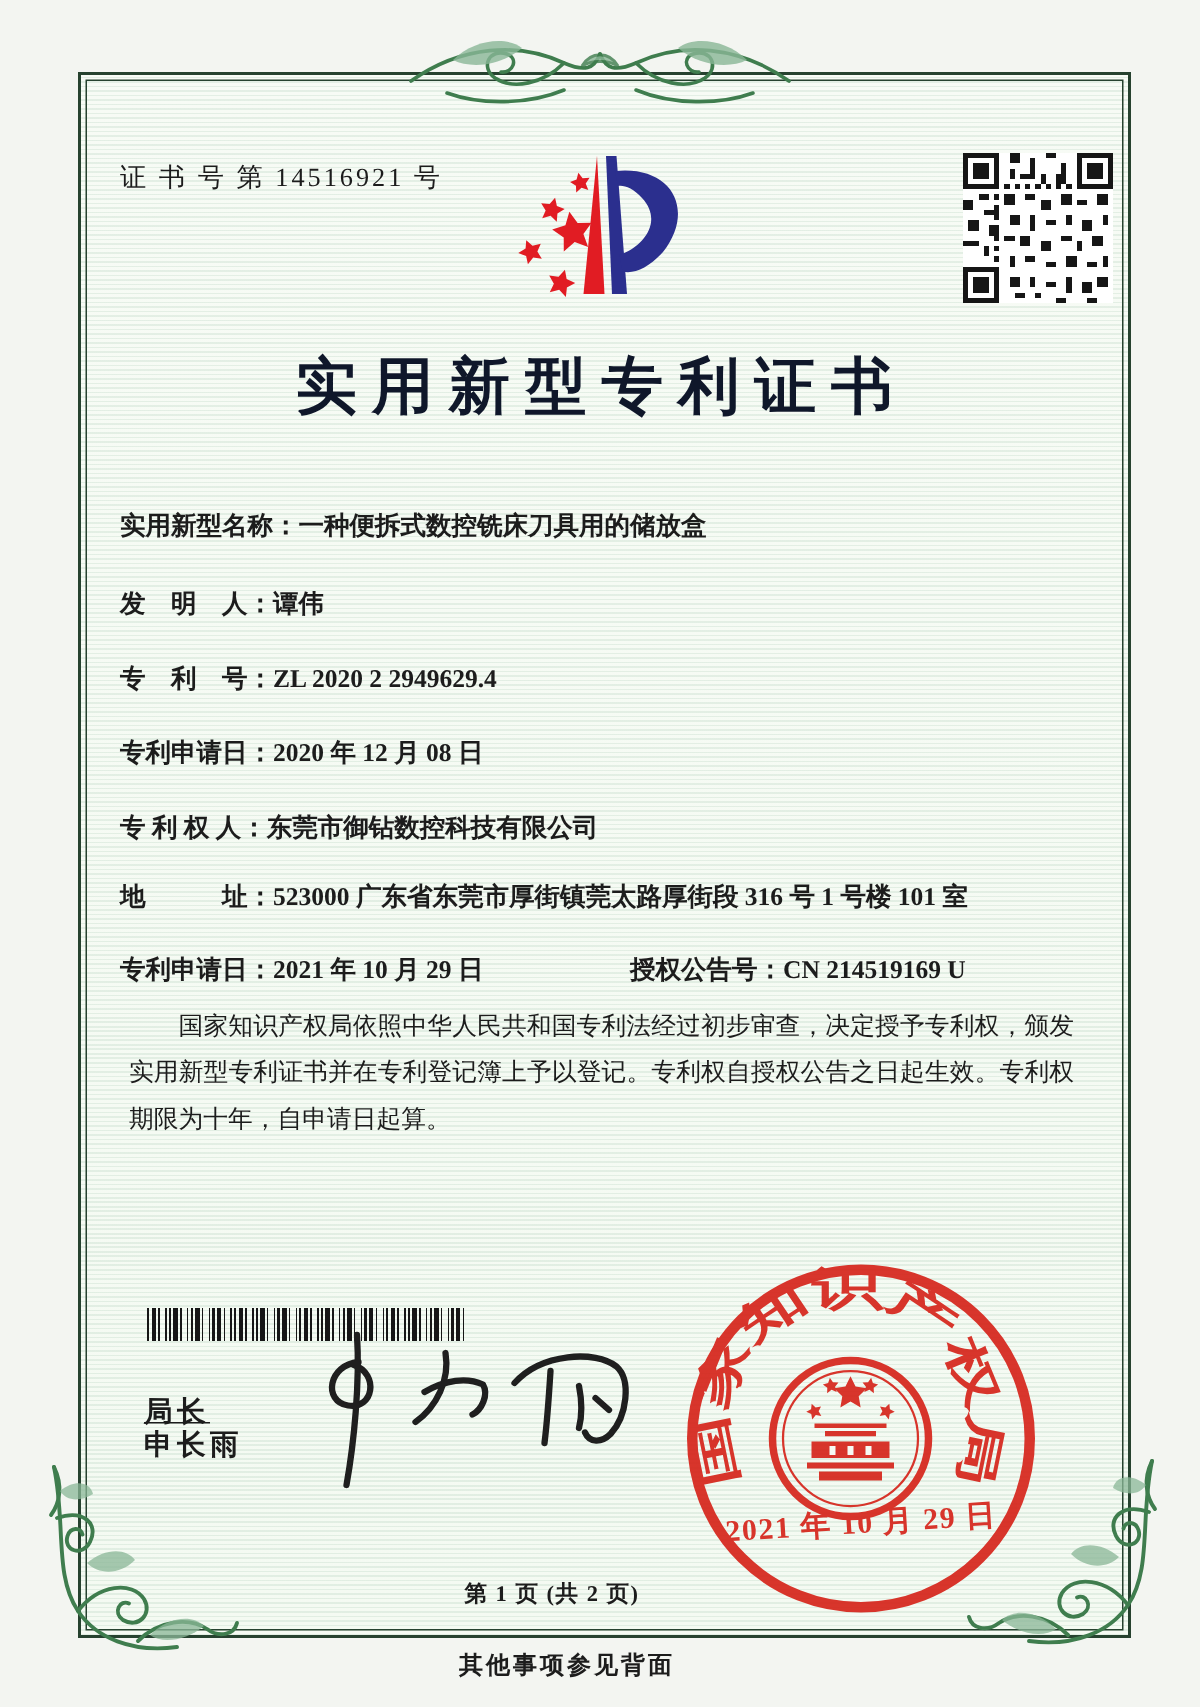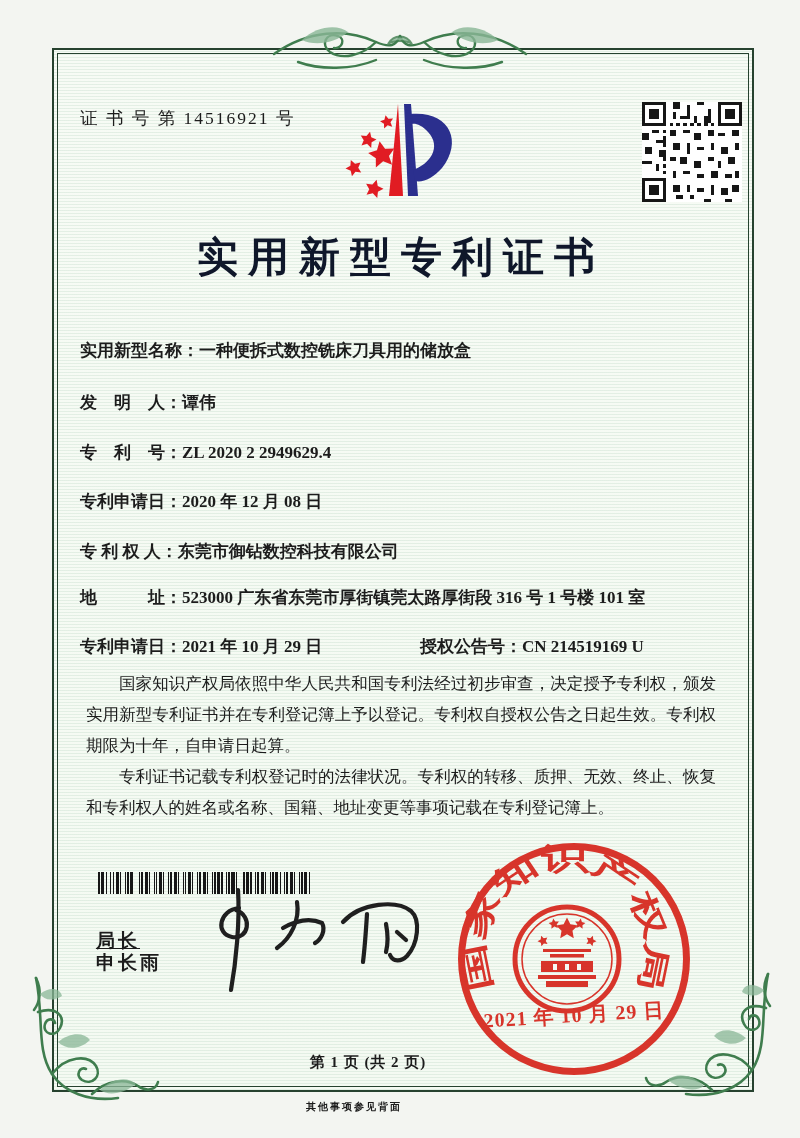--- a/index.html
+++ b/index.html
@@ -76,21 +76,21 @@
   .seal-date{
     position:absolute;left:-14px;top:152px;width:246px;text-align:center;
     color:#d6271d;font-size:20px;font-weight:700;letter-spacing:1px;
     transform:rotate(-3.5deg);white-space:nowrap;
   }
 
   .page-indicator{
     left:52px;top:1053px;width:632px;text-align:center;
     font-size:15px;font-weight:600;letter-spacing:1px;
   }
-  .back-note{left:306px;top:1100px;font-size:10px;font-weight:600;letter-spacing:2px;}
+  .back-note{left:306px;top:1100px;font-size:16px;font-weight:600;letter-spacing:2px;}
 
   .orn-top{left:268px;top:10px;width:264px;height:80px;}
   .orn-bl{left:22px;top:972px;width:140px;height:152px;}
   .orn-br{left:642px;top:965px;width:140px;height:158px;transform:scaleX(-1);}
 </style>
 </head>
 <body>
 
 <div class="page">
 
@@ -204,21 +204,20 @@
   <div class="abs field-row" style="top:634px;position:absolute">
     <span class="lbl">专利申请日：</span>
     <span class="val">2021 年 10 月 29 日</span>
     <span class="grant-pub">
       <span class="lbl">授权公告号：</span><span>CN 214519169 U</span>
     </span>
   </div>
 
   <div class="abs body-par">
     <p>国家知识产权局依照中华人民共和国专利法经过初步审查，决定授予专利权，颁发实用新型专利证书并在专利登记簿上予以登记。专利权自授权公告之日起生效。专利权期限为十年，自申请日起算。</p>
-    <p>专利证书记载专利权登记时的法律状况。专利权的转移、质押、无效、终止、恢复和专利权人的姓名或名称、国籍、地址变更等事项记载在专利登记簿上。</p>
   </div>
 
   <div class="abs barcode"></div>
 
   <div class="abs signer-title">局长</div>
   <div class="abs signer-name">申长雨</div>
 
   <svg class="abs signature" viewBox="0 0 230 115">
     <g fill="none" stroke="#1f1f1f" stroke-width="4.2" stroke-linecap="round" stroke-linejoin="round">
       <path d="M34,26 C14,28 10,52 27,55 C44,58 48,34 31,28"></path>

